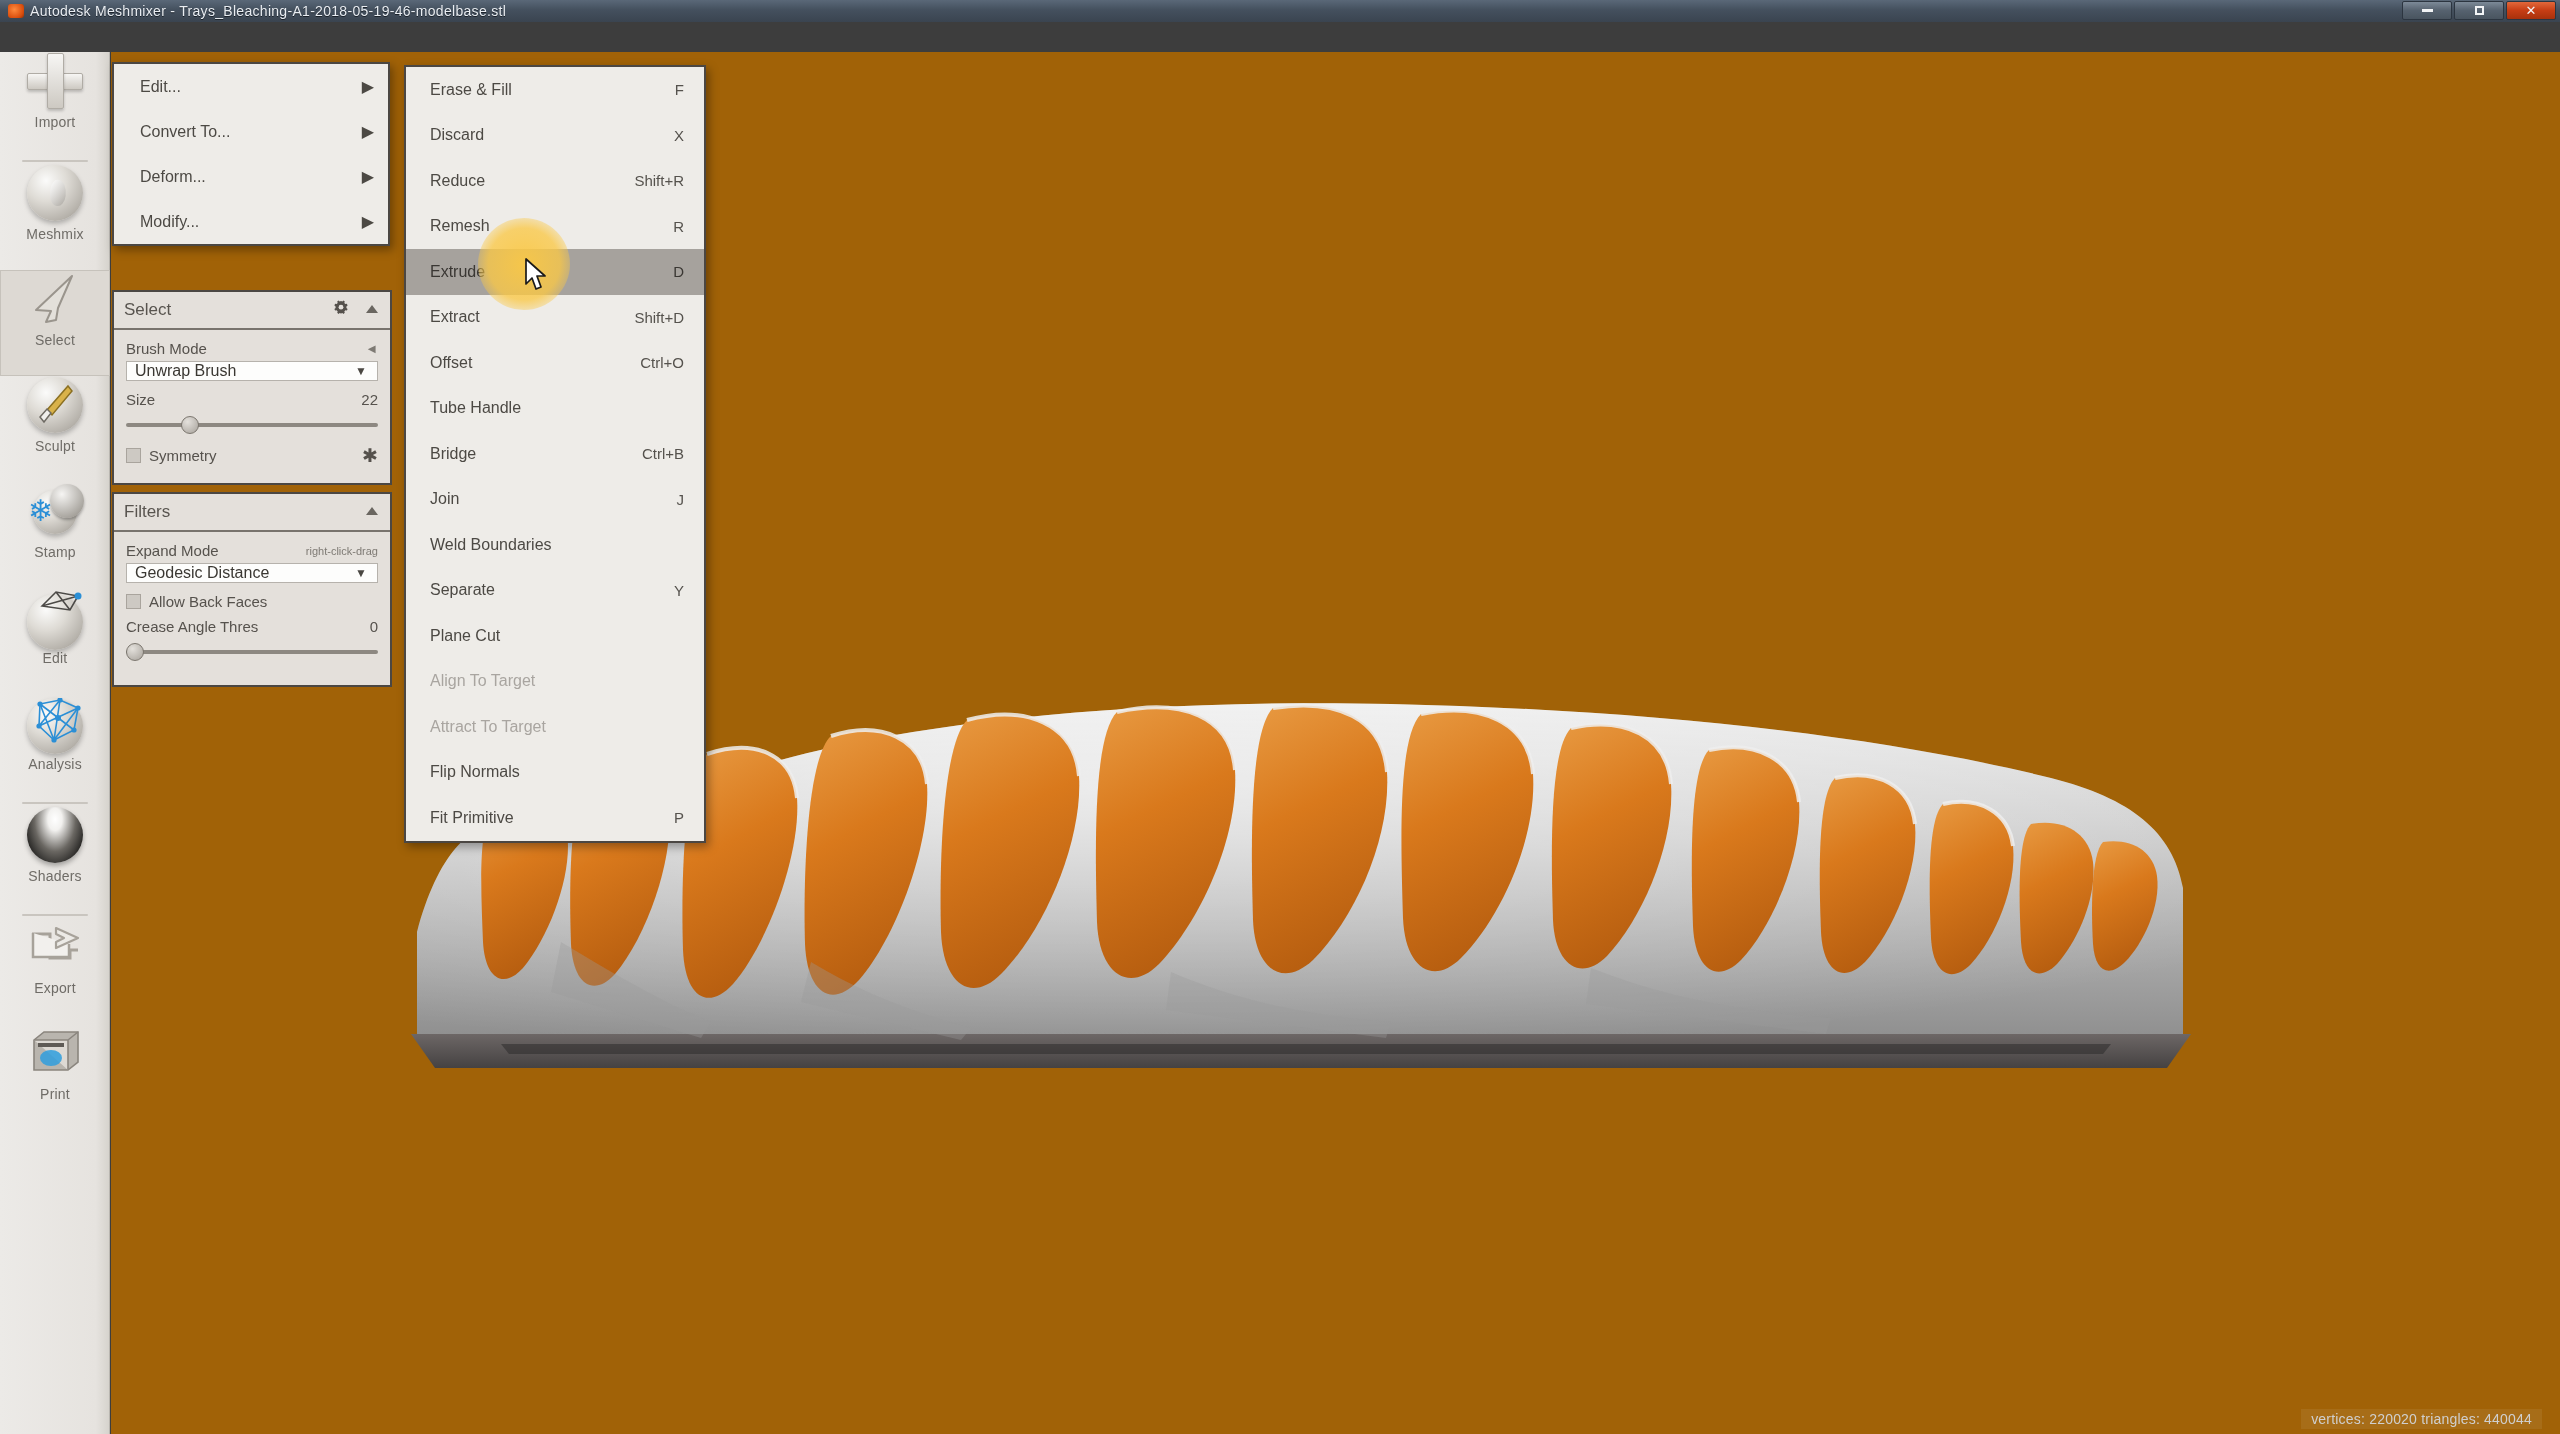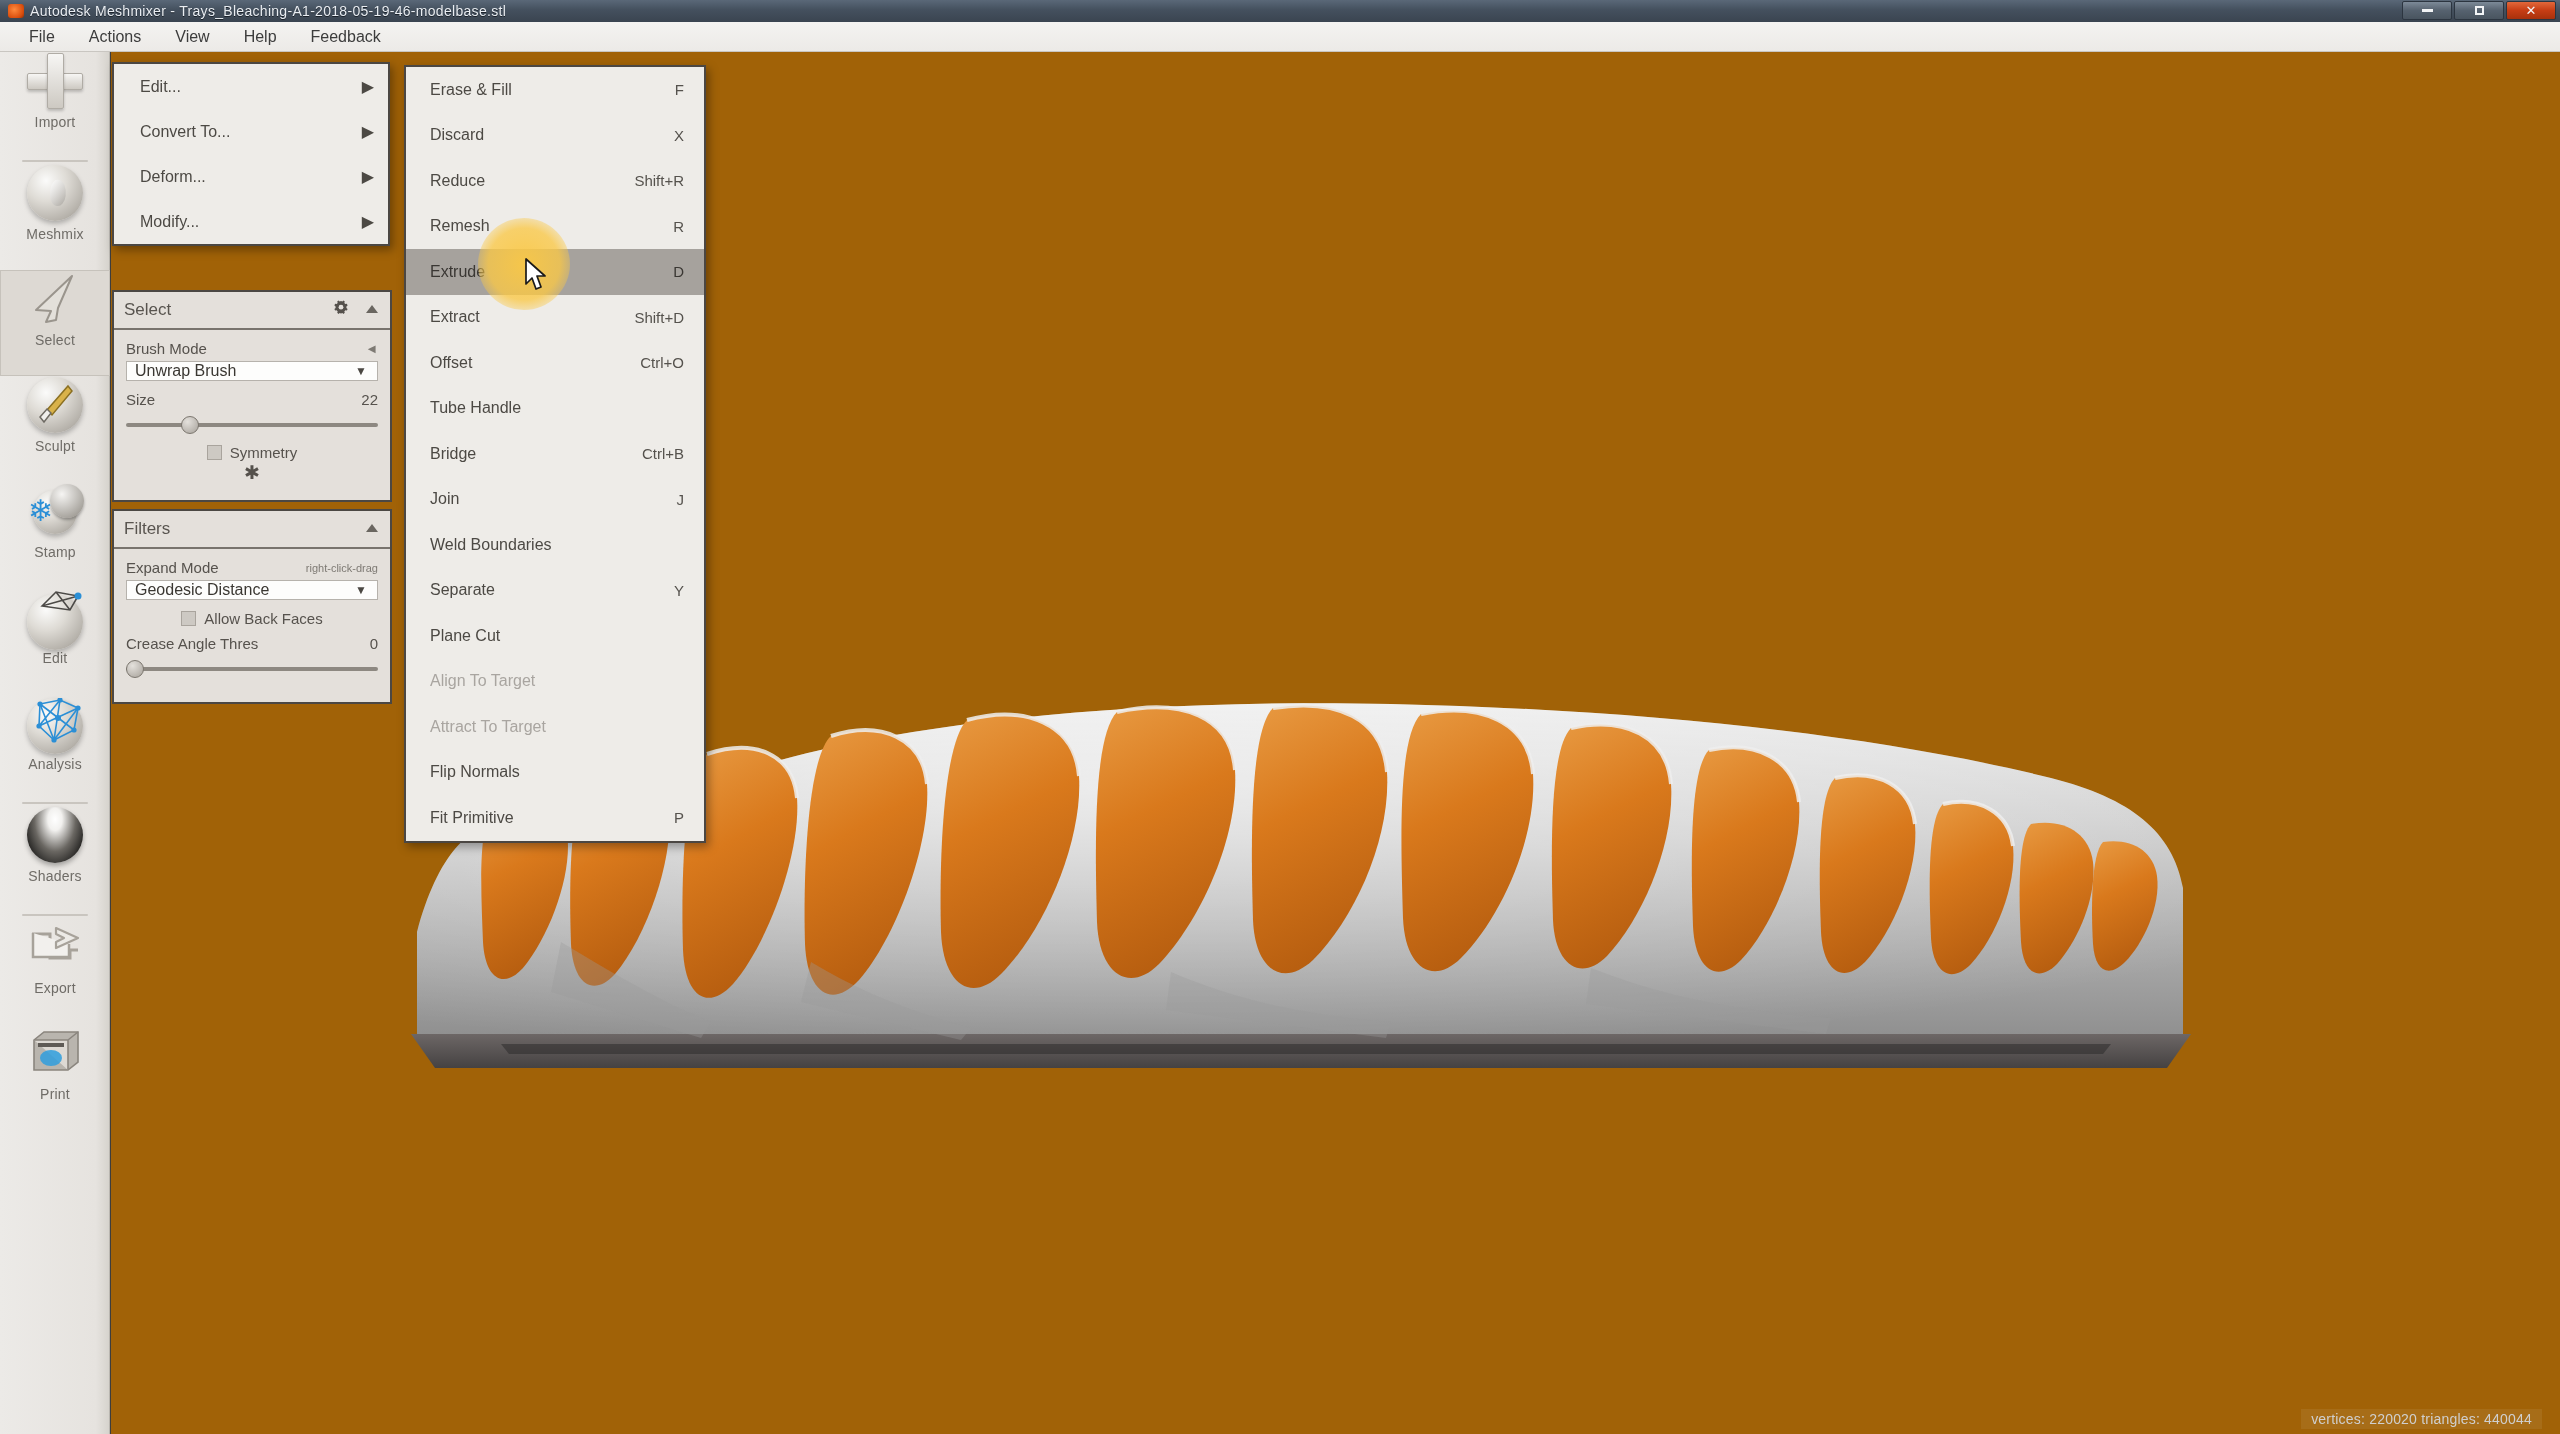--- a/index.html
+++ b/index.html
@@ -121,21 +121,21 @@
   .slider .track { position: absolute; left: 0; right: 0; top: 7px; height: 4px; background: #8d8881; border-radius: 2px; }
   .slider .knob {
     position: absolute; top: 0; width: 18px; height: 18px; border-radius: 50%;
     background: radial-gradient(circle at 35% 30%, #e4e1dc, #a6a19a);
     border: 1px solid #7c776f;
   }
   .check {
     width: 15px; height: 15px; background: #cdc9c3; border: 1px solid #a9a49d;
     display: inline-block; margin-right: 8px; vertical-align: -2px;
   }
-  .checkrow { display: flex; align-items: center; justify-content: space-between; margin: 6px 0 2px; flex-direction: column; }
+  .checkrow { display: flex; justify-content: space-between; margin: 6px 0 2px; }
   .checkrow .lbl { font-size: 15px; color: #56524d; display:flex; align-items:center;}
   .bigbtn {
     margin: 6px 10px 10px; height: 34px; background: #a9a39c;
     border: 1px solid #8e8880; display: flex; align-items: center; justify-content: center;
     color: #f3f1ee; font-size: 16px; letter-spacing: .3px;
     box-shadow: inset 0 1px 0 rgba(255,255,255,.25);
   }
   .btnpanel { background:#e4e0db; border:2px solid #4b4743; }
 
   
@@ -194,27 +194,20 @@
         </div>
       <div class="wbtn">
           <span class="wbox"></span>
         </div>
       <div class="wbtn close">
           <span class="wglyph">✕</span>
         </div>
     </div>
   </div>
 
-  <div id="menubar">
-    <div class="menubar-item">File</div>
-    <div class="menubar-item">Actions</div>
-    <div class="menubar-item">View</div>
-    <div class="menubar-item">Help</div>
-    <div class="menubar-item">Feedback</div>
-  </div>
 
   <div id="viewport">
     <svg id="model" viewBox="0 0 1780 400" preserveAspectRatio="none">
       <defs>
         <linearGradient id="gumG" x1="0" y1="0" x2="0" y2="1">
           <stop offset="0%" stop-color="#e9e9e9"></stop>
           <stop offset="35%" stop-color="#cdcdcd"></stop>
           <stop offset="75%" stop-color="#a7a7a7"></stop>
           <stop offset="100%" stop-color="#8e8e8e"></stop>
         </linearGradient>

